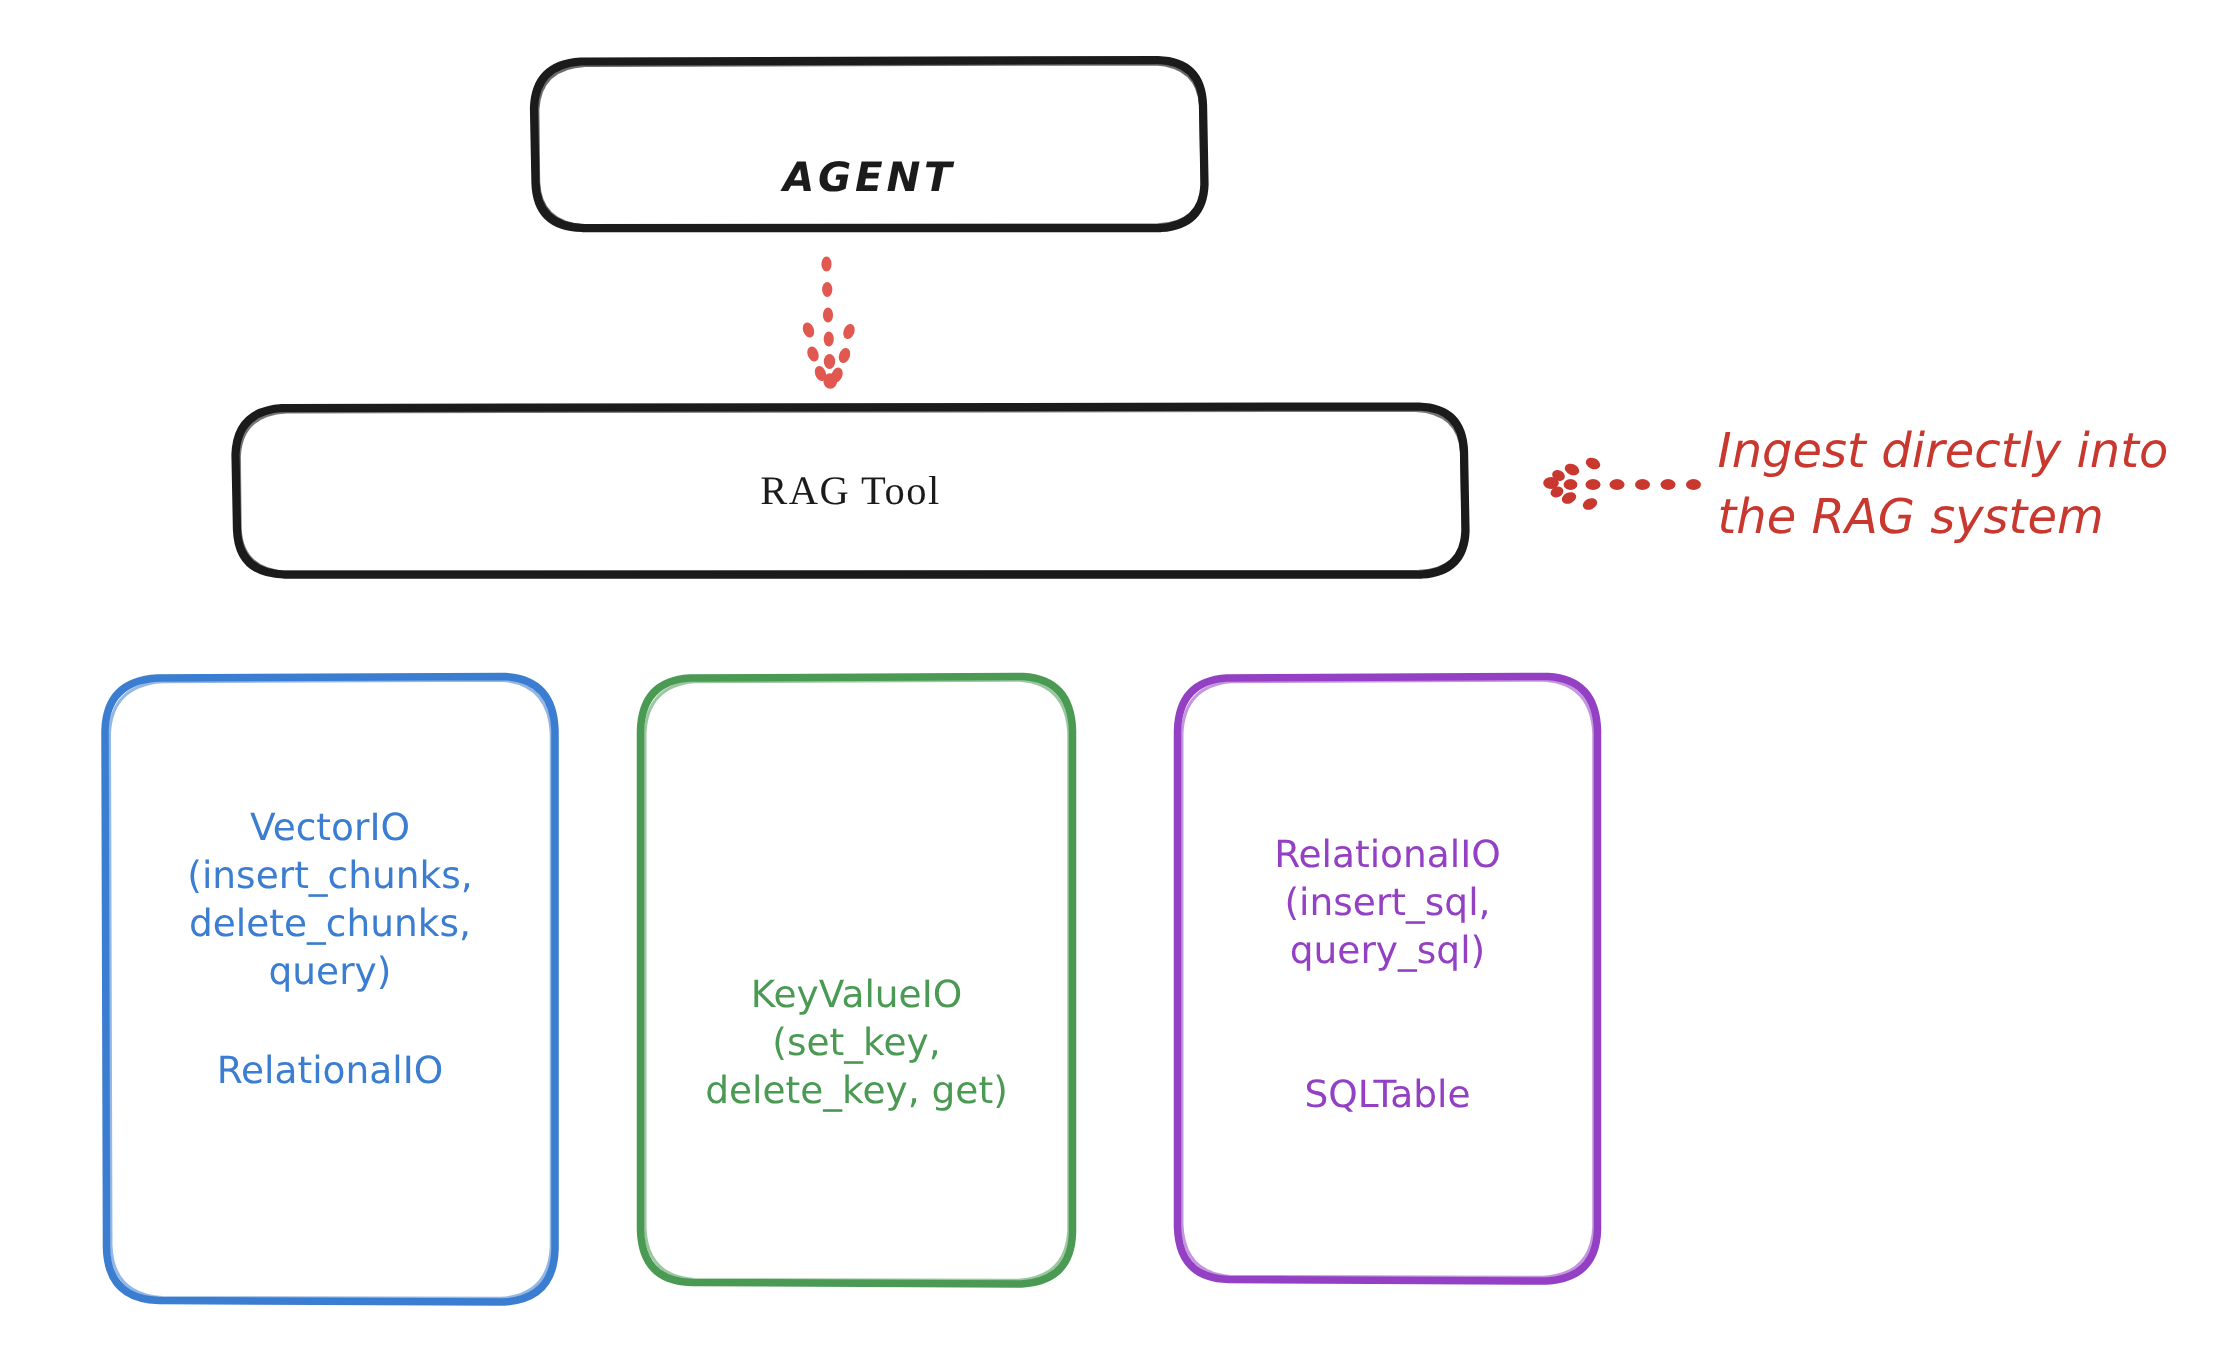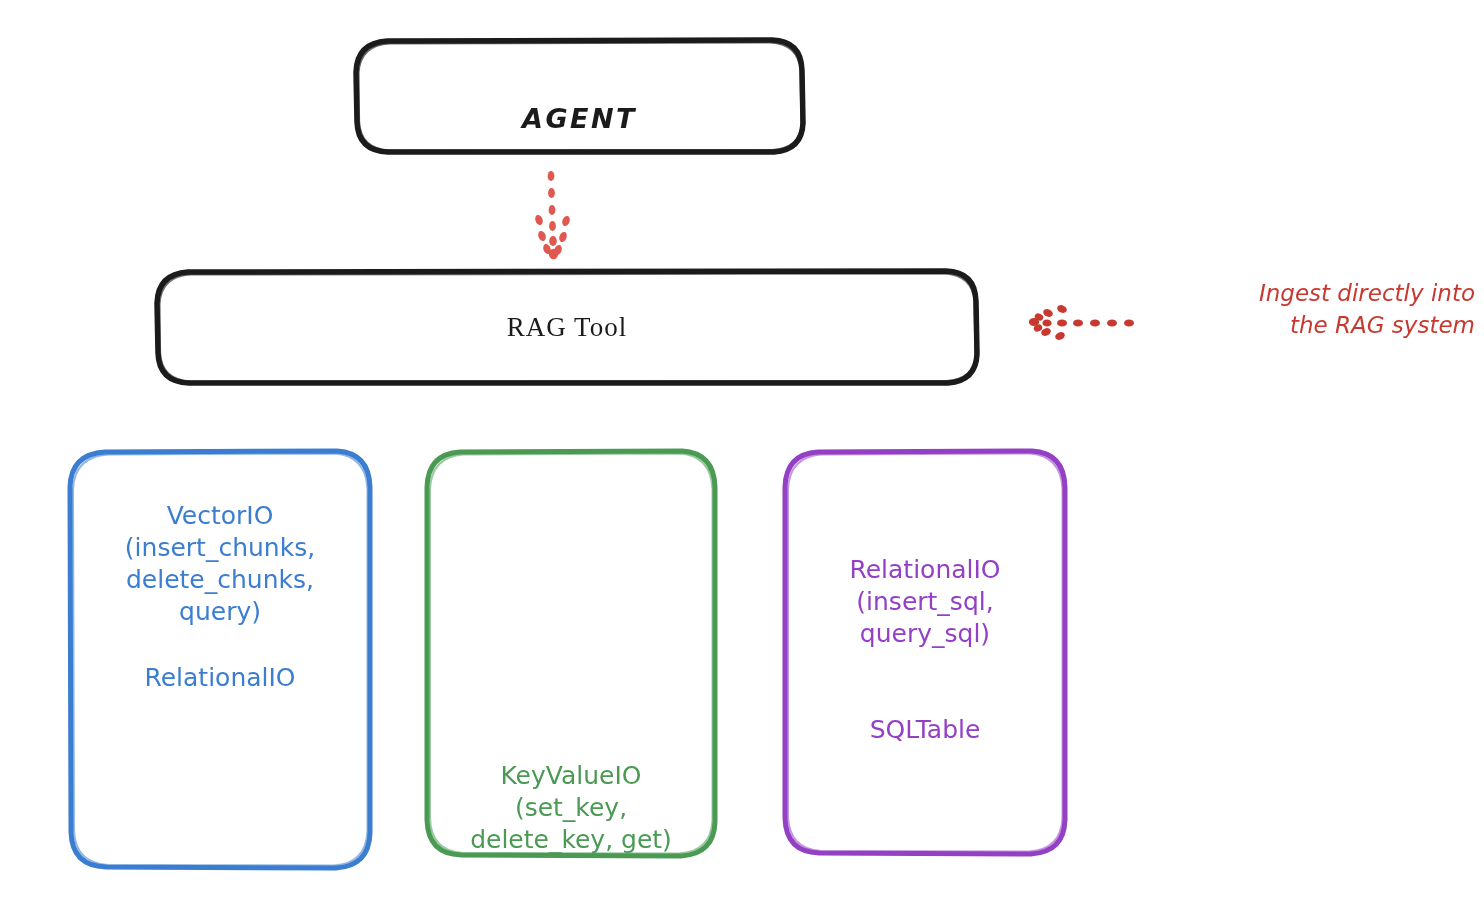--- a/index.html
+++ b/index.html
@@ -81,31 +81,31 @@
     line-height: 1.28;
     margin-top: 34px;
   }
 
   #vectorio-node {
     left: 70px;
     top: 450px;
     width: 300px;
     height: 418px;
     justify-content: flex-start;
-    padding-top: 50px;
+    padding-top: 86px;
   }
   #vectorio-node .io-title,
   #vectorio-node .io-sub { color: #3b7dd0; }
 
   #keyvalueio-node {
     left: 427px;
     top: 450px;
     width: 288px;
     height: 406px;
-    justify-content: flex-end;
+    justify-content: center;
     padding-top: 83px;
   }
   #keyvalueio-node .io-title,
   #keyvalueio-node .io-sub { color: #4a9a54; }
 
   #relationalio-node {
     left: 785px;
     top: 450px;
     width: 280px;
     height: 404px;
@@ -117,25 +117,25 @@
   #relationalio-node .io-sub { color: #9340c4; }
 
   
   #ingest-annotation {
     position: absolute;
     left: 1145px;
     top: 278px;
     width: 330px;
     color: #c8382f;
     font-family: "DejaVu Sans", sans-serif;
-    font-size: 23px;
+    font-size: 32px;
     font-style: italic;
     font-weight: 500;
     line-height: 1.38;
-    text-align: right;
+    text-align: left;
     white-space: pre-line;
   }
 </style>
 </head>
 <body>
 
 <svg id="canvas" viewBox="0 0 1484 910" xmlns="http://www.w3.org/2000/svg">
 
   <path d="M 387 41 L 772 40 Q 801 41 802 70 L 803 123 Q 802 150 774 152 L 388 152 Q 358 151 357 122 L 356 72 Q 357 43 387 41 Z" fill="#ffffff" stroke="#1b1b1b" stroke-width="5.5" stroke-linecap="round" stroke-linejoin="round"></path>
   <path d="M 390 43.5 L 770 42.5 Q 799 44 800.5 71 L 801.5 124 Q 800 148.5 772 150 L 390 150.5 Q 360 149 359 121 L 358.5 73 Q 360 45 390 43.5 Z" fill="none" stroke="#1b1b1b" stroke-width="2.2" stroke-linecap="round" stroke-linejoin="round" opacity="0.65"></path>

